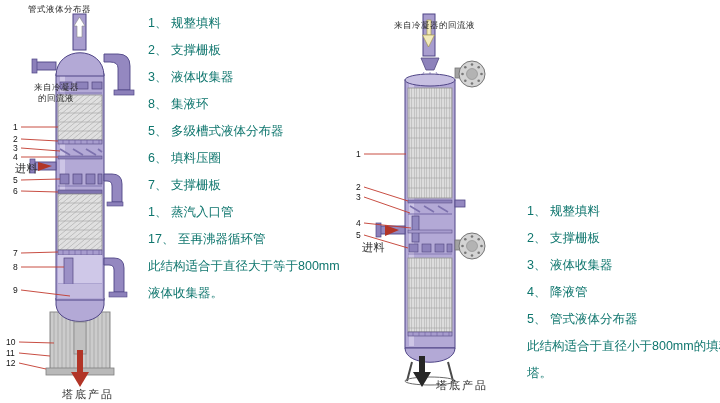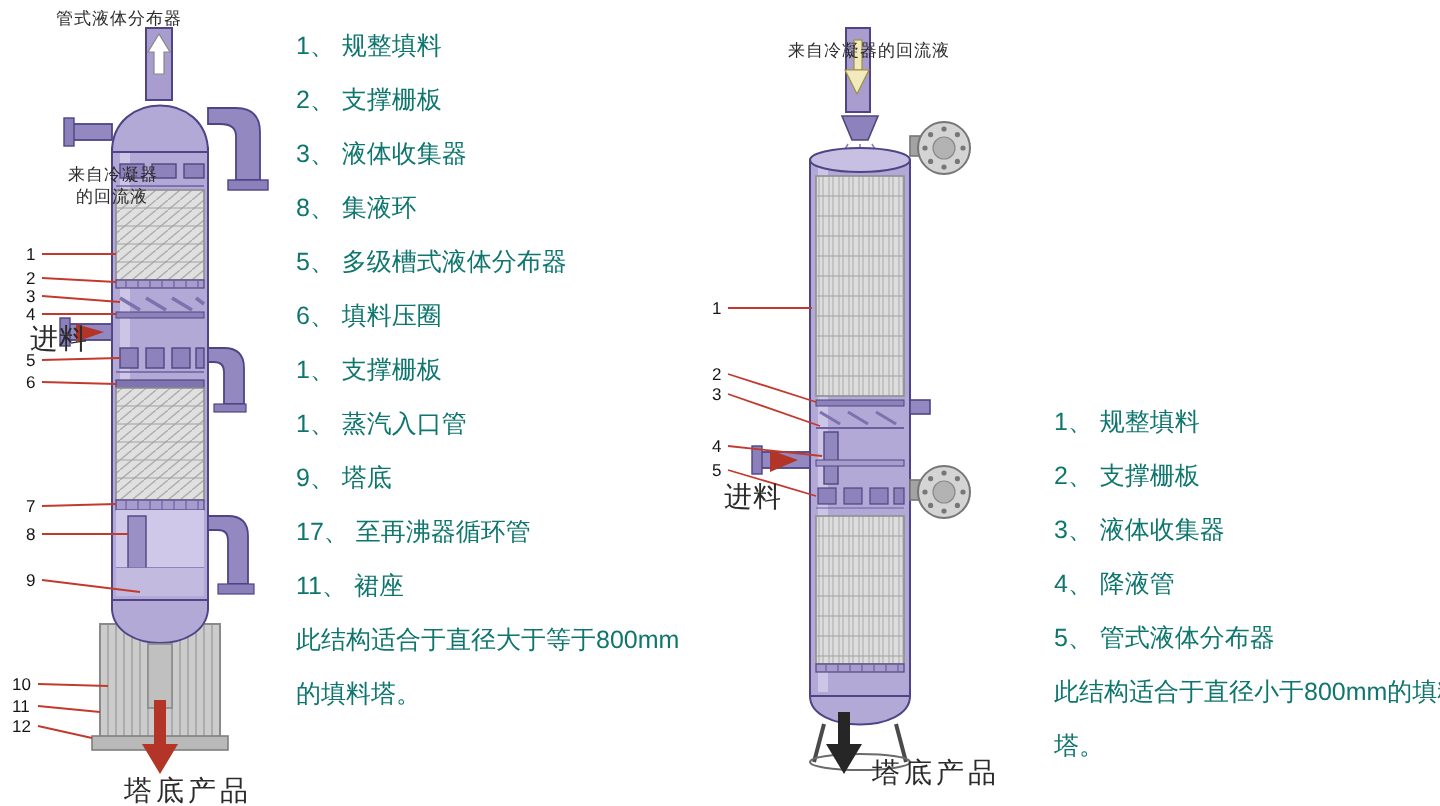--- a/index.html
+++ b/index.html
@@ -4,21 +4,21 @@
 <style>
   * { margin:0; padding:0; box-sizing:border-box; }
   html,body { background:#ffffff; }
   body { font-family:"Liberation Sans", sans-serif; }
   .stage { position:relative; width:720px; height:403px; background:#ffffff; overflow:hidden; }
   .figure { position:absolute; top:0; height:403px; }
   .fig-left { left:0; width:148px; }
   .fig-right { left:348px; width:178px; }
   .tower-svg { position:absolute; left:0; top:0; width:100%; height:100%; }
   .fig-label { position:absolute; font-size:8.5px; color:#2b2b2b; white-space:nowrap; letter-spacing:0.5px; }
-  .fig-label.small { font-size:14px; }
+  .fig-label.small { font-size:11px; }
   .list { position:absolute; width:205px; }
   .list-left { left:148px; top:10px; }
   .list-right { left:527px; top:198px; }
   .list-line { height:27px; line-height:27px; font-size:12.5px; color:#0f766e; white-space:nowrap; }
   svg text { font-family:"Liberation Sans", sans-serif; }
 </style>
 </head>
 <body>
 
 <div class="stage">
@@ -163,27 +163,25 @@
     <div class="fig-label small" style="left:62px; top:387px; letter-spacing:2px;">塔底产品</div>
   </div>
 
   <div class="list list-left">
     <div class="list-line">1、 规整填料</div>
     <div class="list-line">2、 支撑栅板</div>
     <div class="list-line">3、 液体收集器</div>
     <div class="list-line">8、 集液环</div>
     <div class="list-line">5、 多级槽式液体分布器</div>
     <div class="list-line">6、 填料压圈</div>
-    <div class="list-line">1、 支撑栅板</div>
+    <div class="list-line">7、 支撑栅板</div>
     <div class="list-line">1、 蒸汽入口管</div>
-    <div class="list-line">9、 塔底</div>
     <div class="list-line">17、 至再沸器循环管</div>
-    <div class="list-line">11、 裙座</div>
     <div class="list-line">此结构适合于直径大于等于800mm</div>
-    <div class="list-line">的填料塔。</div>
+    <div class="list-line">液体收集器。</div>
   </div>
 
   <div class="figure fig-right">
     <svg class="tower-svg" viewBox="0 0 178 403">
       <defs>
         <pattern id="packB" width="5" height="6" patternUnits="userSpaceOnUse">
           <rect width="5" height="6" fill="#dddddd"></rect>
           <path d="M1.5 0 V6 M3.5 0 V6" stroke="#b2b2b2" stroke-width="0.6"></path>
         </pattern>
       </defs>

